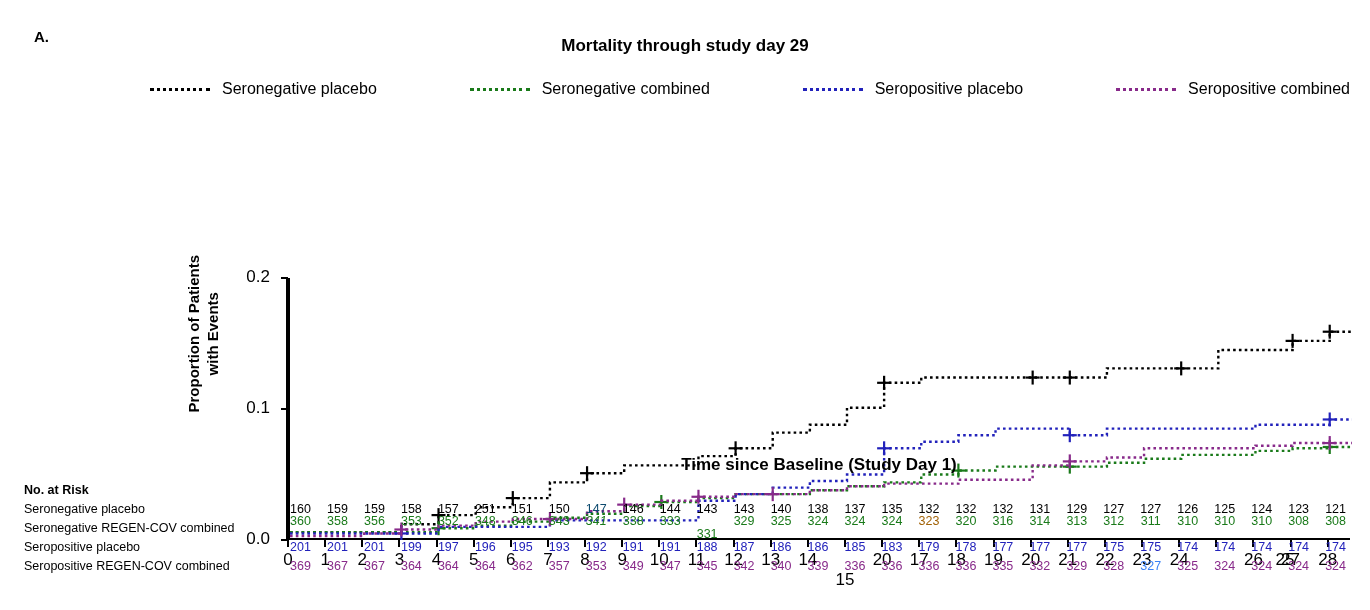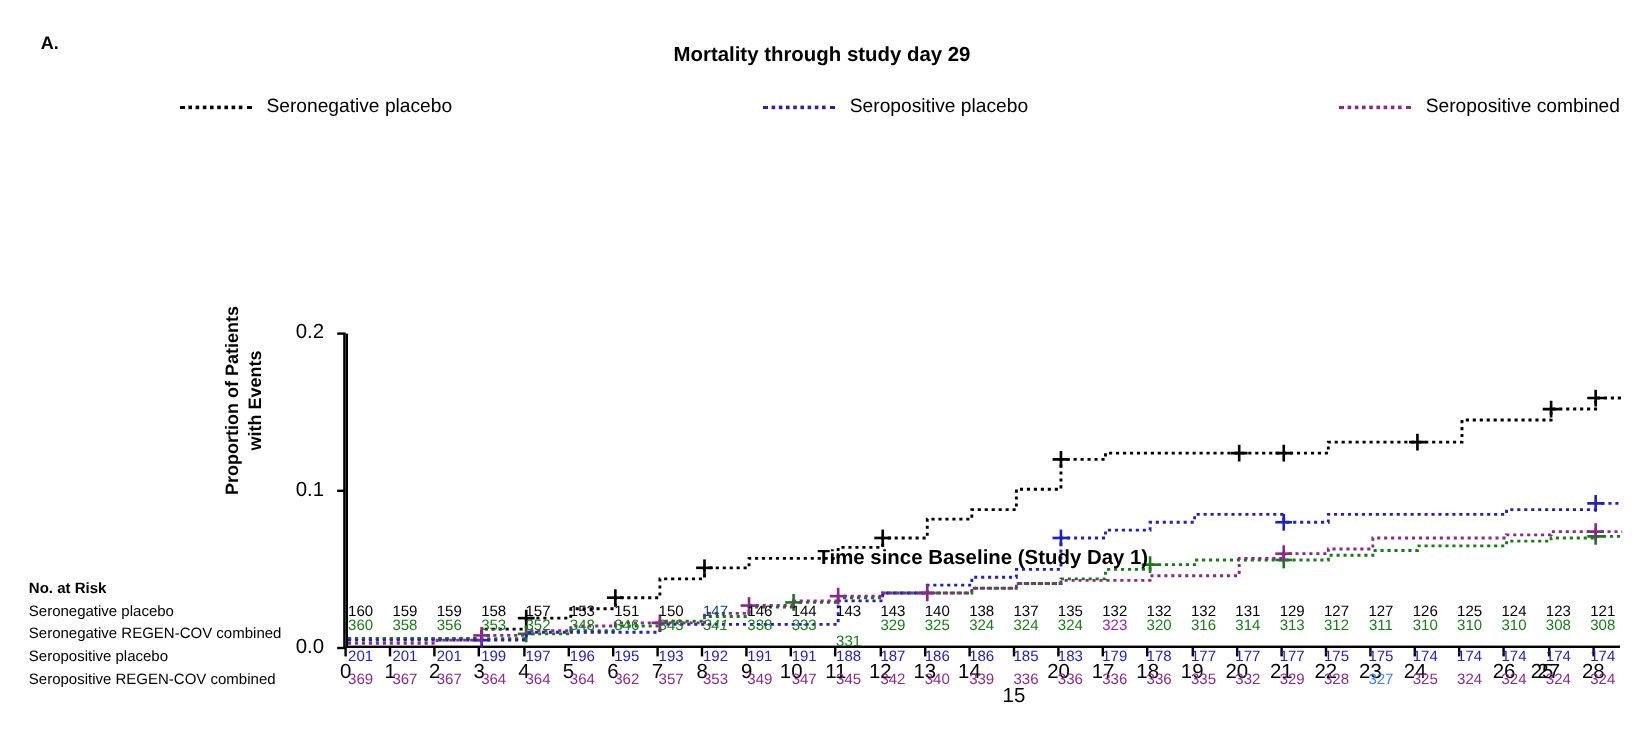--- a/index.html
+++ b/index.html
@@ -71,20 +71,24 @@
 </head>
 <body>
 
 <div id="panel-label">A.</div>
 <div id="chart-title">Mortality through study day 29</div>
 
 <div id="legend">
   <div class="legend-item">
     <span class="legend-swatch"></span>
     <span class="legend-label">Seronegative placebo</span>
+  </div>
+  <div class="legend-item">
+    <span class="legend-swatch" style="border-top-color:#1a7a1a;"></span>
+    <span class="legend-label">Seronegative combined</span>
   </div>
   <div class="legend-item">
     <span class="legend-swatch" style="border-top-color:#2222bb;"></span>
     <span class="legend-label">Seropositive placebo</span>
   </div>
   <div class="legend-item">
     <span class="legend-swatch" style="border-top-color:#882a8a;"></span>
     <span class="legend-label">Seropositive combined</span>
   </div>
 </div>
@@ -279,21 +283,21 @@
   <div id="risk-title">No. at Risk</div>
   <div id="risk-rows">
       <div class="risk-row">
         <div class="risk-row-label" style="color: rgb(0, 0, 0);">Seronegative placebo</div>
         <div class="risk-values">
           <span style="color: rgb(0, 0, 0);">160</span>
           <span style="color: rgb(0, 0, 0);">159</span>
           <span style="color: rgb(0, 0, 0);">159</span>
           <span style="color: rgb(0, 0, 0);">158</span>
           <span style="color: rgb(0, 0, 0);">157</span>
-          <span style="color: rgb(0, 0, 0);">153</span>
+          <span style="color: rgb(0, 0, 0);">251</span>
           <span style="color: rgb(0, 0, 0);">151</span>
           <span style="color: rgb(0, 0, 0);">150</span>
           <span style="color: #0c4a6e;">147</span>
           <span style="color: rgb(0, 0, 0);">146</span>
           <span style="color: rgb(0, 0, 0);">144</span>
           <span style="color: rgb(0, 0, 0);">143</span>
           <span style="color: rgb(0, 0, 0);">143</span>
           <span style="color: rgb(0, 0, 0);">140</span>
           <span style="color: rgb(0, 0, 0);">138</span>
           <span style="color: rgb(0, 0, 0);">137</span>
@@ -325,21 +329,21 @@
           <span style="color: rgb(26, 122, 26);">343</span>
           <span style="color: rgb(26, 122, 26); font-style: italic;">341</span>
           <span style="color: rgb(26, 122, 26);">338</span>
           <span style="color: rgb(26, 122, 26);">333</span>
           <span style="color: rgb(26, 122, 26); margin-top: 13px;">331</span>
           <span style="color: rgb(26, 122, 26);">329</span>
           <span style="color: rgb(26, 122, 26);">325</span>
           <span style="color: rgb(26, 122, 26);">324</span>
           <span style="color: rgb(26, 122, 26);">324</span>
           <span style="color: rgb(26, 122, 26);">324</span>
-          <span style="color: #a21caf;">323</span>
+          <span style="color: #a16207;">323</span>
           <span style="color: rgb(26, 122, 26);">320</span>
           <span style="color: rgb(26, 122, 26);">316</span>
           <span style="color: rgb(26, 122, 26);">314</span>
           <span style="color: rgb(26, 122, 26);">313</span>
           <span style="color: rgb(26, 122, 26);">312</span>
           <span style="color: rgb(26, 122, 26);">311</span>
           <span style="color: rgb(26, 122, 26);">310</span>
           <span style="color: rgb(26, 122, 26);">310</span>
           <span style="color: rgb(26, 122, 26);">310</span>
           <span style="color: rgb(26, 122, 26);">308</span>

